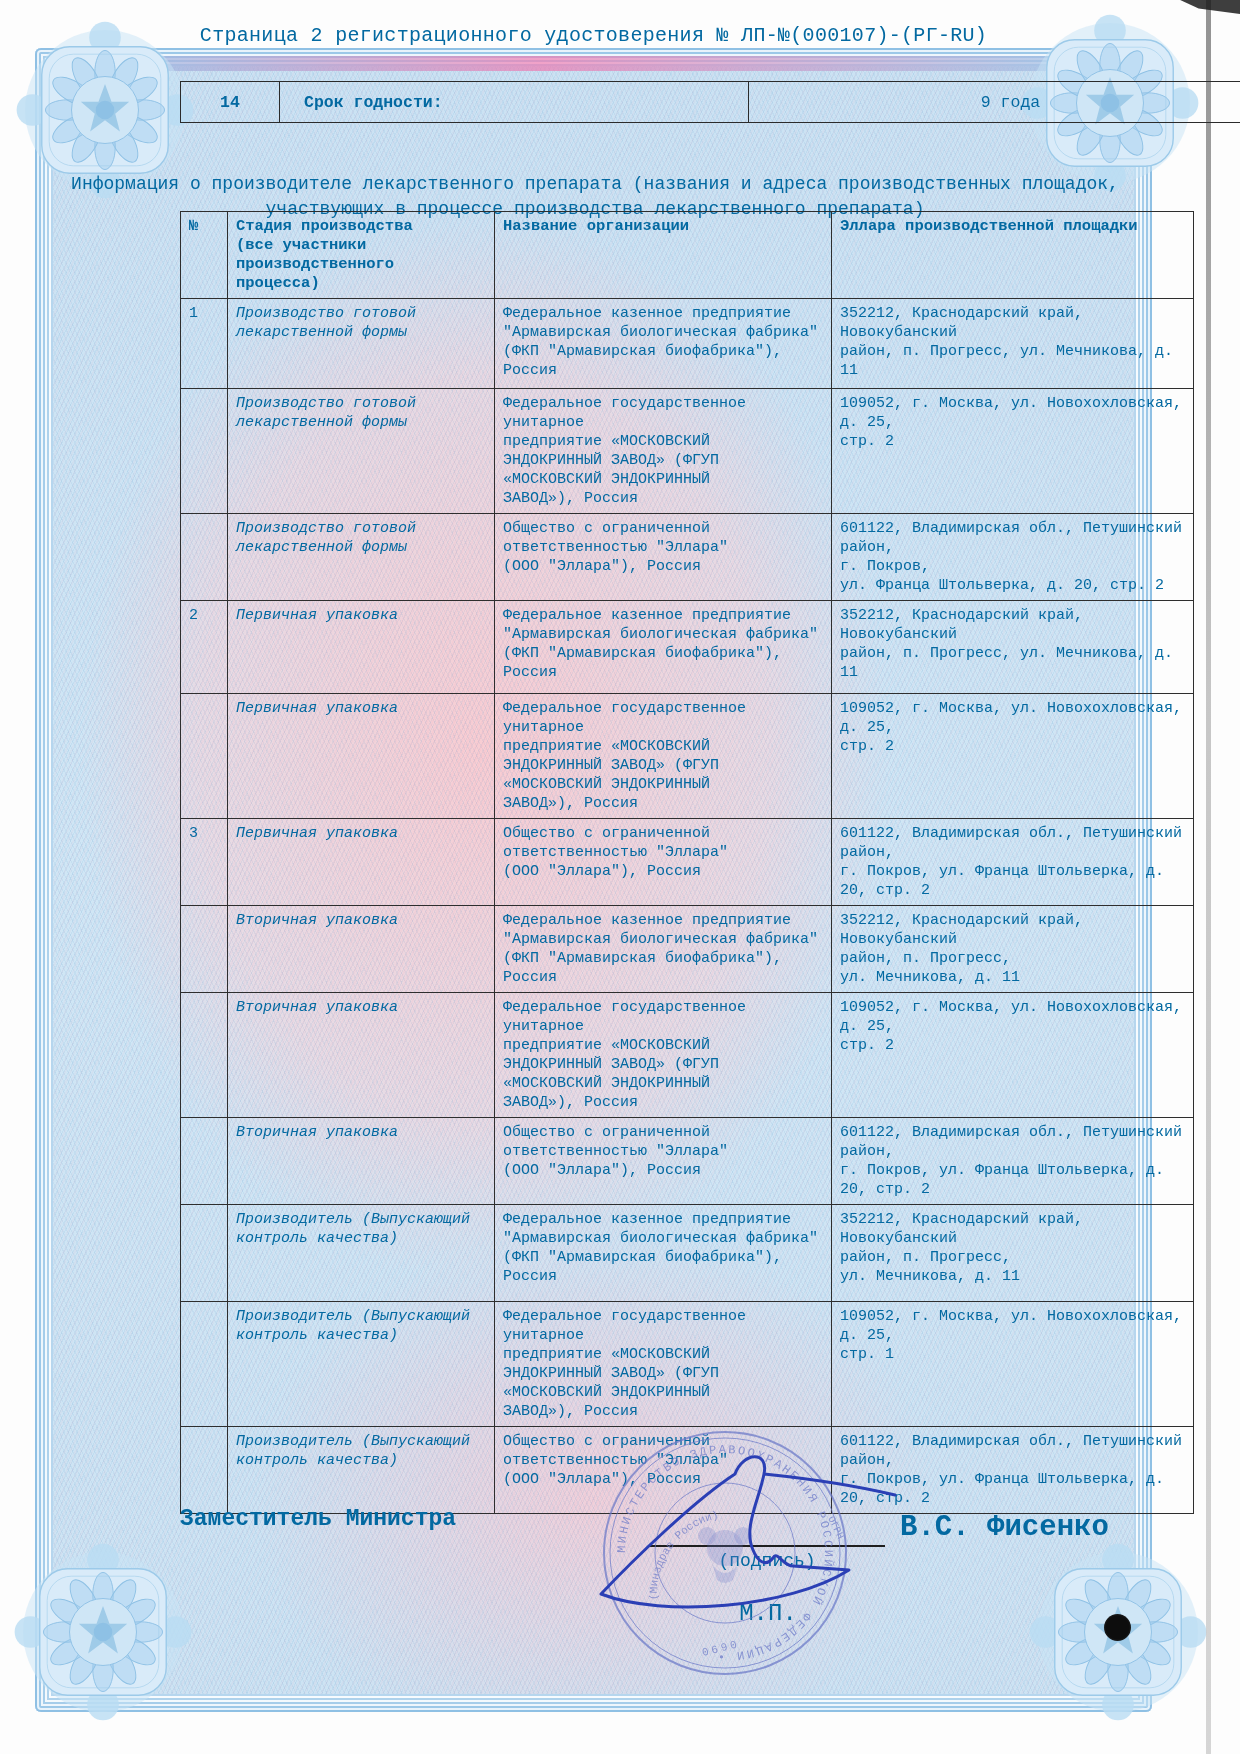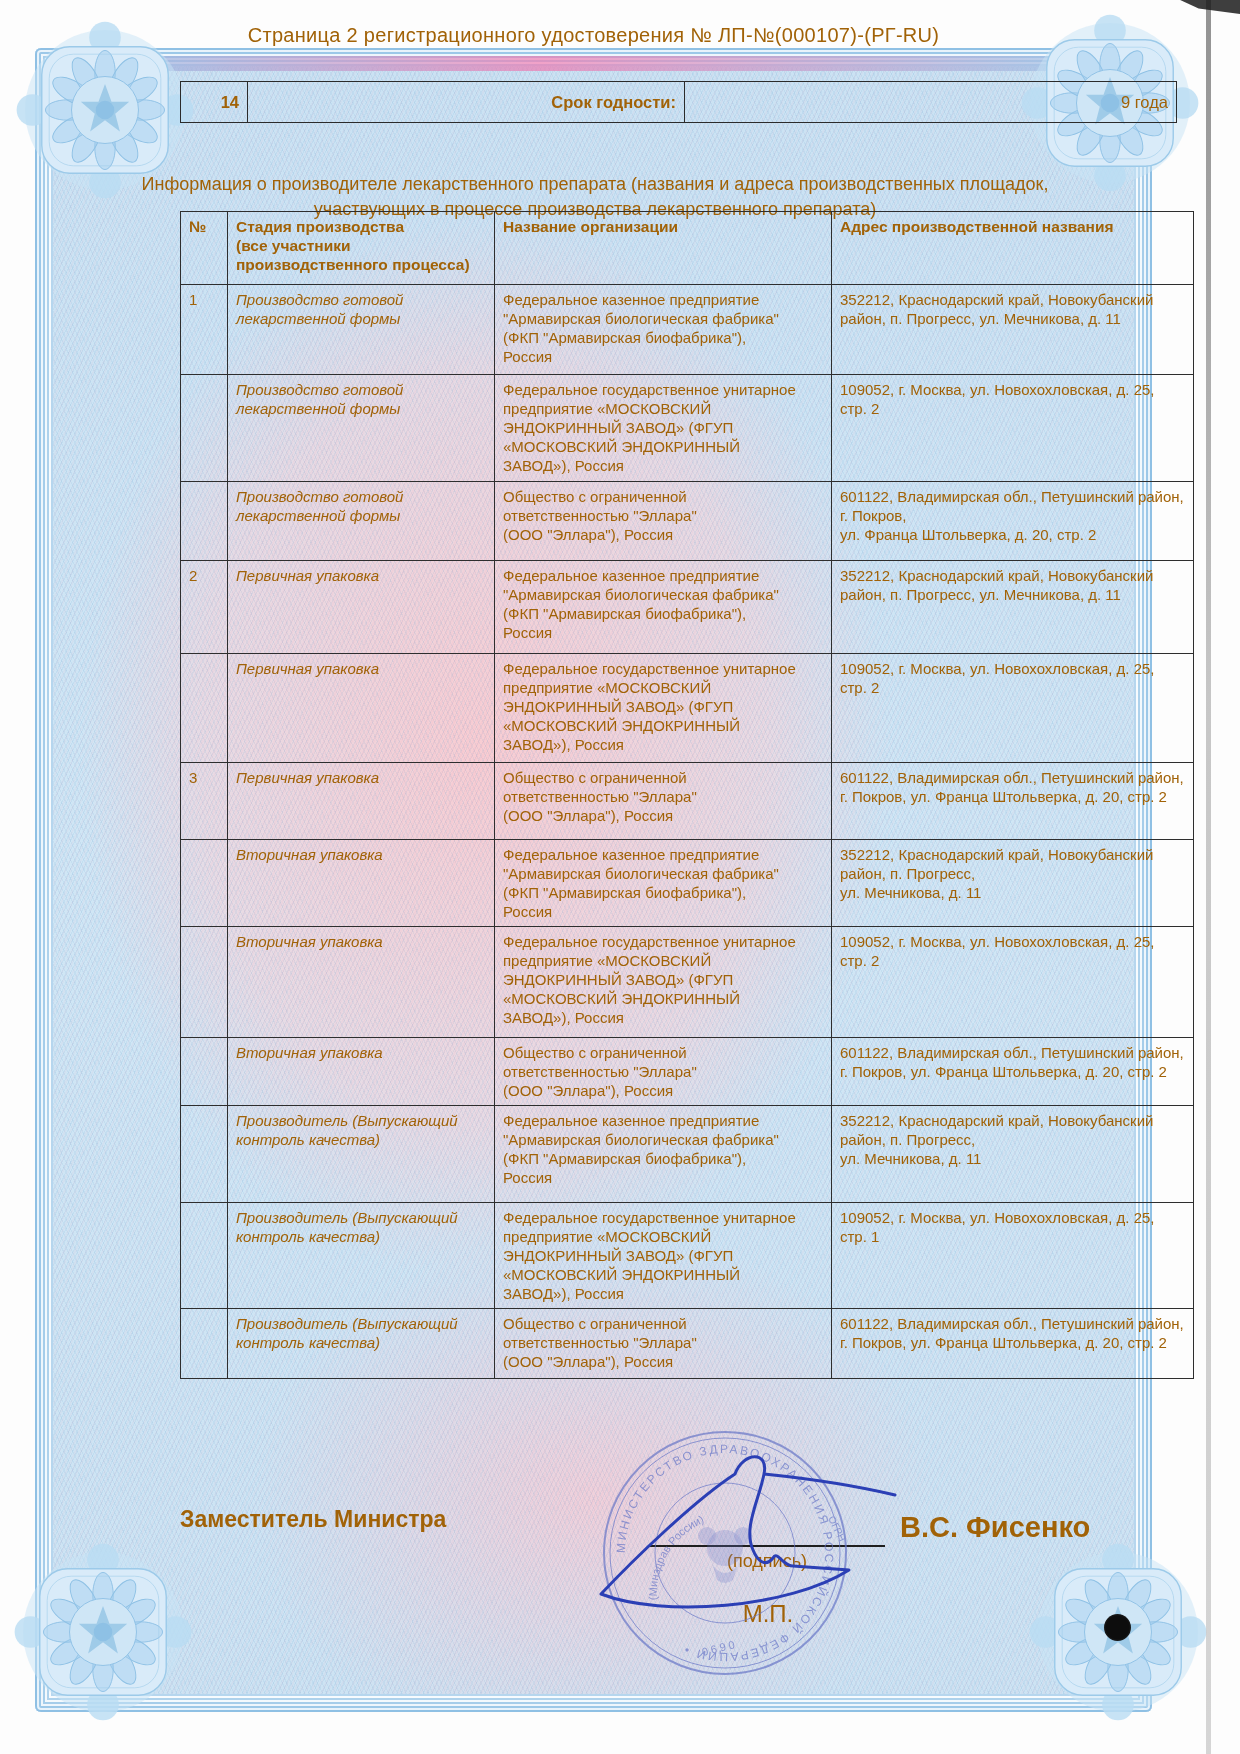--- a/index.html
+++ b/index.html
@@ -1,17 +1,17 @@
 <!DOCTYPE html>
 <html><head>
 <meta charset="utf-8">
 <style>
   html,body{margin:0;padding:0;background:#ffffff;}
   .canvas{position:relative;width:1240px;height:1754px;overflow:hidden;
-          background:#fdfdfd;font-family:Liberation Sans, sans-serif;color:#a16207;}
+          background:#fdfdfd;font-family:Liberation Mono, monospace;color:#0369a1;}
   
   .scan-strip{position:absolute;left:1206px;top:0;width:5px;height:1754px;
               background:linear-gradient(180deg,#3a3a3a,#9a9a9a 40%,#b5b5b5);opacity:.55;}
   .scan-wedge{position:absolute;left:1148px;top:0;width:92px;height:14px;background:#1c1c1c;
               clip-path:polygon(35% 0,100% 0,100% 100%,55% 60%);opacity:.85;}
   
   .frame{position:absolute;left:35px;top:48px;width:1117px;height:1664px;border-radius:6px;
          box-shadow:inset 0 0 0 2px #8fc0e4,inset 0 0 0 4px #e8f3fb,inset 0 0 0 6px #9cc8e8,
                     inset 0 0 0 8px #eef6fc,inset 0 0 0 10px #a5cdea,inset 0 0 0 12px #f3f9fd,
                     inset 0 0 0 14px #aed2ec,inset 0 0 0 16px #f7fbfe,inset 0 0 0 18px #b6d6ee;}
@@ -29,21 +29,21 @@
   .punch-dot{position:absolute;left:1104px;top:1614px;width:27px;height:27px;border-radius:50%;
              background:radial-gradient(circle,#0d0d0d 60%,#2e2e2e 85%,rgba(40,40,40,.4));}
   
   .page-header{position:absolute;left:35px;top:24px;width:1117px;text-align:center;
                font-size:20px;letter-spacing:.3px;}
   .intro{position:absolute;left:60px;top:147px;width:1070px;text-align:center;
          font-size:18px;line-height:25px;white-space:pre-line;margin-top:25px;}
   
   .shelf-table{position:absolute;left:180px;top:81px;width:945px;height:42px;
                border-collapse:collapse;table-layout:fixed;}
-  .shelf-table td{border:1.5px solid #2b2b2b;font-size:16.5px;vertical-align:middle;padding:2px 8px;text-align:right;}
+  .shelf-table td{border:1.5px solid #2b2b2b;font-size:16.5px;vertical-align:middle;padding:2px 24px;}
   .shelf-num{width:50px;text-align:center;font-weight:bold;}
   .shelf-label{width:420px;font-weight:bold;}
   .shelf-value{width:475px;text-align:center;}
   
   .man-table{position:absolute;left:180px;top:211px;width:945px;
              border-collapse:collapse;table-layout:fixed;}
   .man-table th,.man-table td{border:1px solid #2e2e2e;vertical-align:top;text-align:left;
              padding:5px 8px;font-size:15px;line-height:19px;white-space:pre-line;}
   .man-table{border:1.5px solid #222;}
   .man-table th{font-size:15.5px;font-weight:bold;}
@@ -147,21 +147,21 @@
 участвующих в процессе производства лекарственного препарата)</div>
 
   <table class="man-table">
     <thead>
       <tr>
         <th class="h-num">№</th>
         <th class="h-stage">Стадия производства
 (все участники
 производственного процесса)</th>
         <th class="h-org">Название организации</th>
-        <th class="h-addr">Адрес производственной названия</th>
+        <th class="h-addr">Эллара производственной площадки</th>
       </tr>
     </thead>
     <tbody id="man-tbody">
         <tr>
           <td class="c-num">1</td>
           <td class="c-stage">Производство готовой
 лекарственной формы</td>
           <td class="c-org">Федеральное казенное предприятие
 "Армавирская биологическая фабрика"
 (ФКП "Армавирская биофабрика"),

